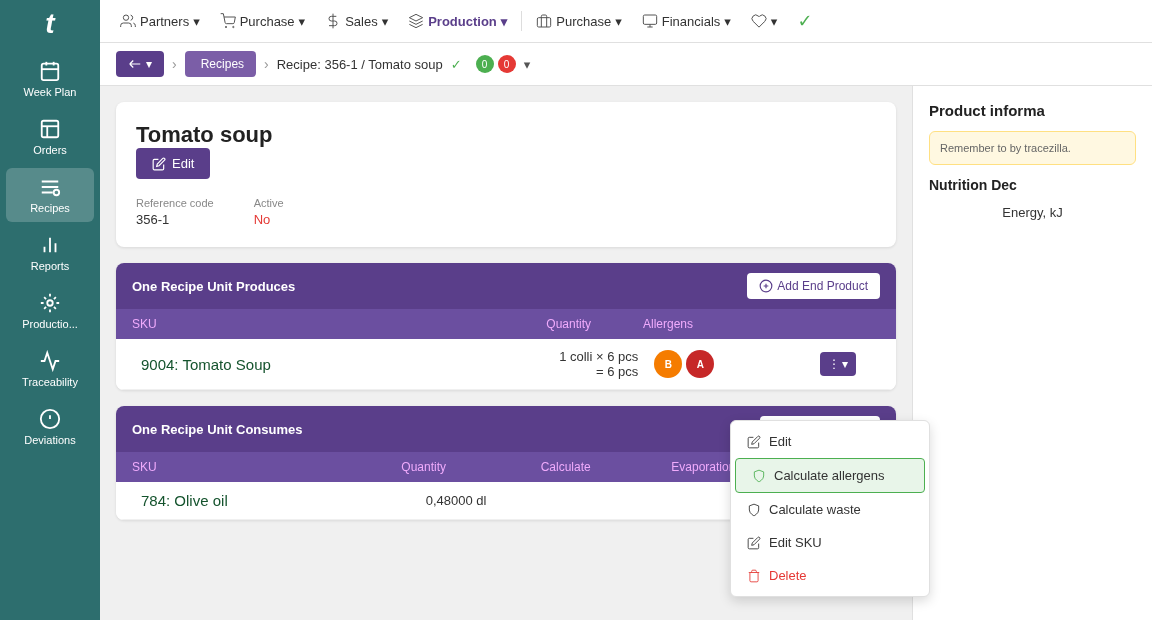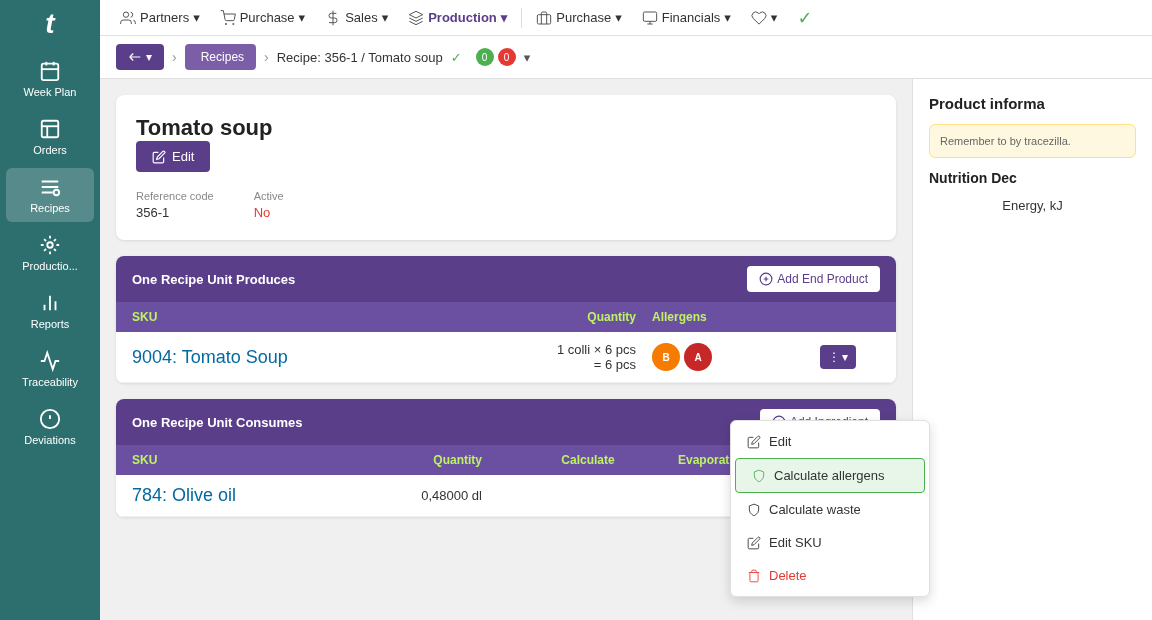--- a/index.html
+++ b/index.html
@@ -9,21 +9,21 @@
     .sidebar { width: 100px; background: #2d6e6e; display: flex; flex-direction: column; align-items: center; padding: 8px 0; gap: 4px; flex-shrink: 0; }
     .sidebar-logo { color: white; font-size: 28px; font-weight: bold; font-style: italic; margin-bottom: 8px; }
     .sidebar-item { display: flex; flex-direction: column; align-items: center; gap: 4px; padding: 8px 6px; border-radius: 6px; color: white; font-size: 11px; cursor: pointer; width: 88px; text-align: center; }
     .sidebar-item.active { background: rgba(255,255,255,0.2); }
     .sidebar-item svg { width: 22px; height: 22px; fill: none; stroke: white; stroke-width: 2; }
 
     
     .main { flex: 1; display: flex; flex-direction: column; overflow: hidden; }
 
     
-    .topnav { background: white; height: 36px; display: flex; align-items: center; padding: 0 12px; gap: 4px; border-bottom: 1px solid #e0e0e0; }
+    .topnav { background: white; height: 43px; display: flex; align-items: center; padding: 0 12px; gap: 4px; border-bottom: 1px solid #e0e0e0; }
     .nav-item { display: flex; align-items: center; gap: 4px; padding: 4px 8px; border-radius: 4px; cursor: pointer; color: #333; font-size: 13px; white-space: nowrap; }
     .nav-item svg { width: 16px; height: 16px; fill: none; stroke: #555; stroke-width: 1.5; }
     .nav-item.active { color: #5a3e8a; font-weight: 600; }
     .nav-separator { width: 1px; height: 20px; background: #ddd; margin: 0 2px; }
 
     
     .breadcrumb-bar { background: white; padding: 8px 16px; display: flex; align-items: center; gap: 8px; border-bottom: 1px solid #e0e0e0; }
     .breadcrumb-btn { background: #5a3e8a; color: white; border: none; border-radius: 4px; padding: 6px 12px; cursor: pointer; display: flex; align-items: center; gap: 4px; font-size: 12px; }
     .breadcrumb-btn svg { width: 14px; height: 14px; fill: none; stroke: white; stroke-width: 2; }
     .breadcrumb-chevron { color: #999; font-size: 14px; }
@@ -48,30 +48,30 @@
     .recipe-meta { display: flex; gap: 40px; }
     .meta-item label { color: #888; font-size: 11px; }
     .meta-item .value { font-size: 13px; color: #333; margin-top: 2px; }
     .meta-item .value.no { color: #e53935; }
 
     
     .table-section { background: white; border-radius: 8px; margin-bottom: 16px; box-shadow: 0 1px 3px rgba(0,0,0,0.1); overflow: hidden; }
     .table-header { background: #5a3e8a; color: white; padding: 10px 16px; display: flex; justify-content: space-between; align-items: center; font-weight: 600; font-size: 13px; }
     .add-btn { background: white; color: #5a3e8a; border: none; border-radius: 4px; padding: 6px 12px; cursor: pointer; font-size: 12px; display: flex; align-items: center; gap: 4px; }
     .add-btn svg { width: 14px; height: 14px; fill: none; stroke: #5a3e8a; stroke-width: 2; }
-    .table-col-headers { background: #6b4fa0; color: #bef264; display: flex; padding: 8px 16px; font-size: 12px; font-weight: 700; }
+    .table-col-headers { background: #6b4fa0; color: #f0abfc; display: flex; padding: 8px 16px; font-size: 12px; font-weight: 400; gap: 36px; }
     .col-sku { flex: 3; }
     .col-qty { flex: 1.5; text-align: right; padding-right: 16px; }
     .col-pct { flex: 1.5; text-align: right; padding-right: 16px; }
     .col-evap { flex: 1.5; text-align: right; padding-right: 16px; }
     .col-allergens { flex: 1.5; }
     .col-actions { width: 60px; }
 
     .table-row-data { display: flex; align-items: center; padding: 10px 16px; border-bottom: 1px solid #f0f0f0; background: white; }
-    .row-sku { flex: 3; color: #0369a1; font-size: 18px; }
+    .row-sku { flex: 3; color: #14532d; font-size: 15px; margin-left: 9px; }
     .row-qty { flex: 1.5; text-align: right; padding-right: 16px; color: #333; font-size: 13px; white-space: pre; }
     .row-pct { flex: 1.5; text-align: right; padding-right: 16px; color: #333; font-size: 13px; }
     .row-evap { flex: 1.5; text-align: right; padding-right: 16px; color: #333; font-size: 13px; }
     .row-allergens { flex: 1.5; display: flex; gap: 4px; }
     .allergen-badge { width: 28px; height: 28px; border-radius: 50%; display: flex; align-items: center; justify-content: center; font-size: 10px; font-weight: bold; color: white; }
     .allergen-orange { background: #f57c00; }
     .allergen-red { background: #c62828; }
     .row-actions { width: 60px; display: flex; align-items: center; }
     .action-btn { background: #5a3e8a; color: white; border: none; border-radius: 4px; padding: 5px 8px; cursor: pointer; display: flex; align-items: center; gap: 2px; font-size: 12px; position: relative; }
 
@@ -117,31 +117,31 @@
   <div class="sidebar-item active">
     <svg viewBox="0 0 24 24">
         <path d="M3 6h18M3 12h18M3 18h12"></path>
         <circle cx="19" cy="18" r="3"></circle>
       </svg>
     <span>Recipes</span>
   </div>
 
   <div class="sidebar-item">
     <svg viewBox="0 0 24 24">
+        <path d="M18 20V10M12 20V4M6 20v-6"></path>
+      </svg>
+    <span>Reports</span>
+  </div>
+
+  <div class="sidebar-item">
+    <svg viewBox="0 0 24 24">
         <circle cx="12" cy="12" r="3"></circle>
         <path d="M12 2v3M12 19v3M2 12h3M19 12h3M5.6 5.6l2.1 2.1M16.3 16.3l2.1 2.1M5.6 18.4l2.1-2.1M16.3 7.7l2.1-2.1"></path>
       </svg>
     <span>Productio...</span>
-  </div>
-
-  <div class="sidebar-item">
-    <svg viewBox="0 0 24 24">
-        <path d="M18 20V10M12 20V4M6 20v-6"></path>
-      </svg>
-    <span>Reports</span>
   </div>
 
   <div class="sidebar-item">
     <svg viewBox="0 0 24 24">
         <polyline points="22 12 18 12 15 21 9 3 6 12 2 12"></polyline>
       </svg>
     <span>Traceability</span>
   </div>
 
   <div class="sidebar-item">

